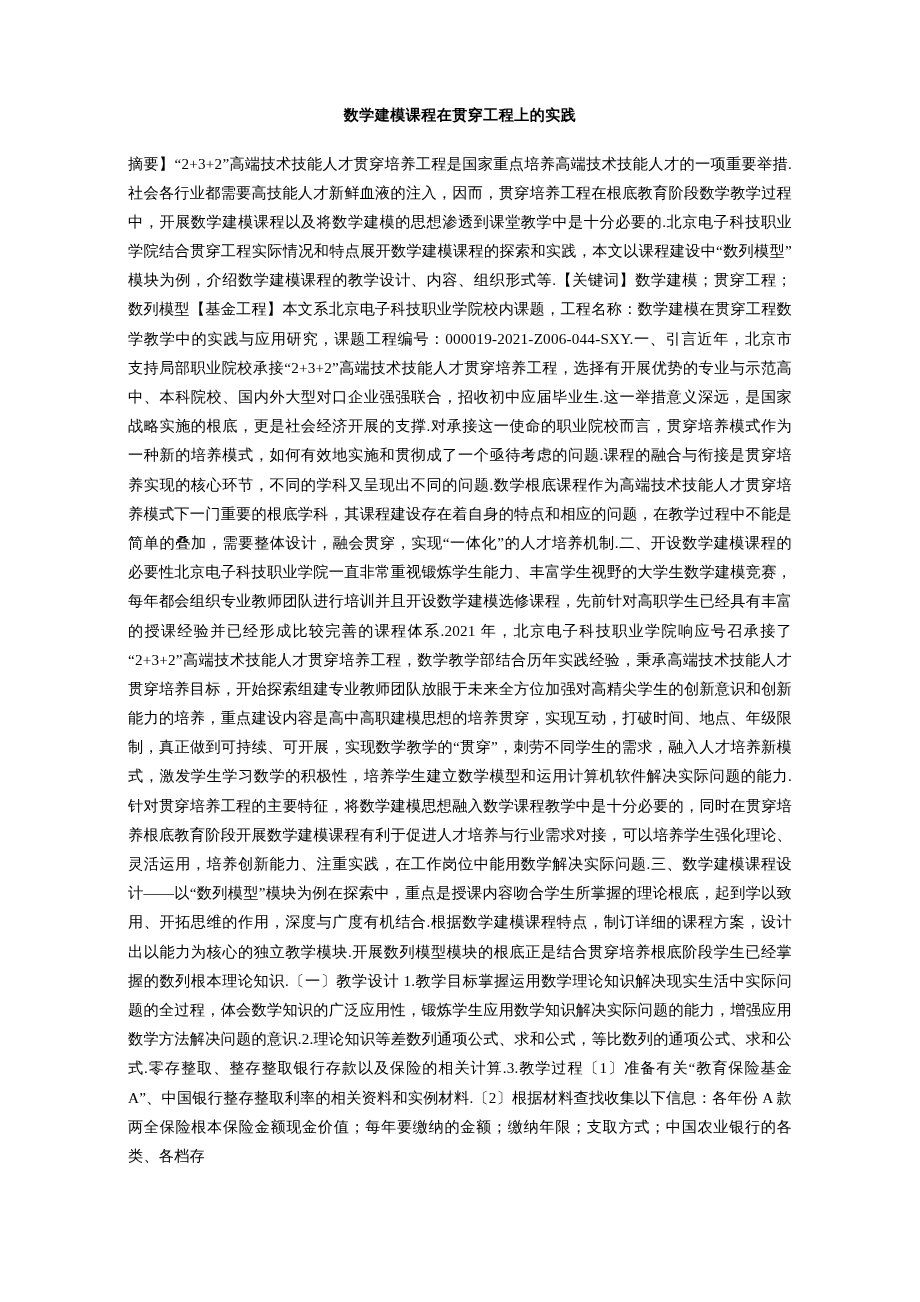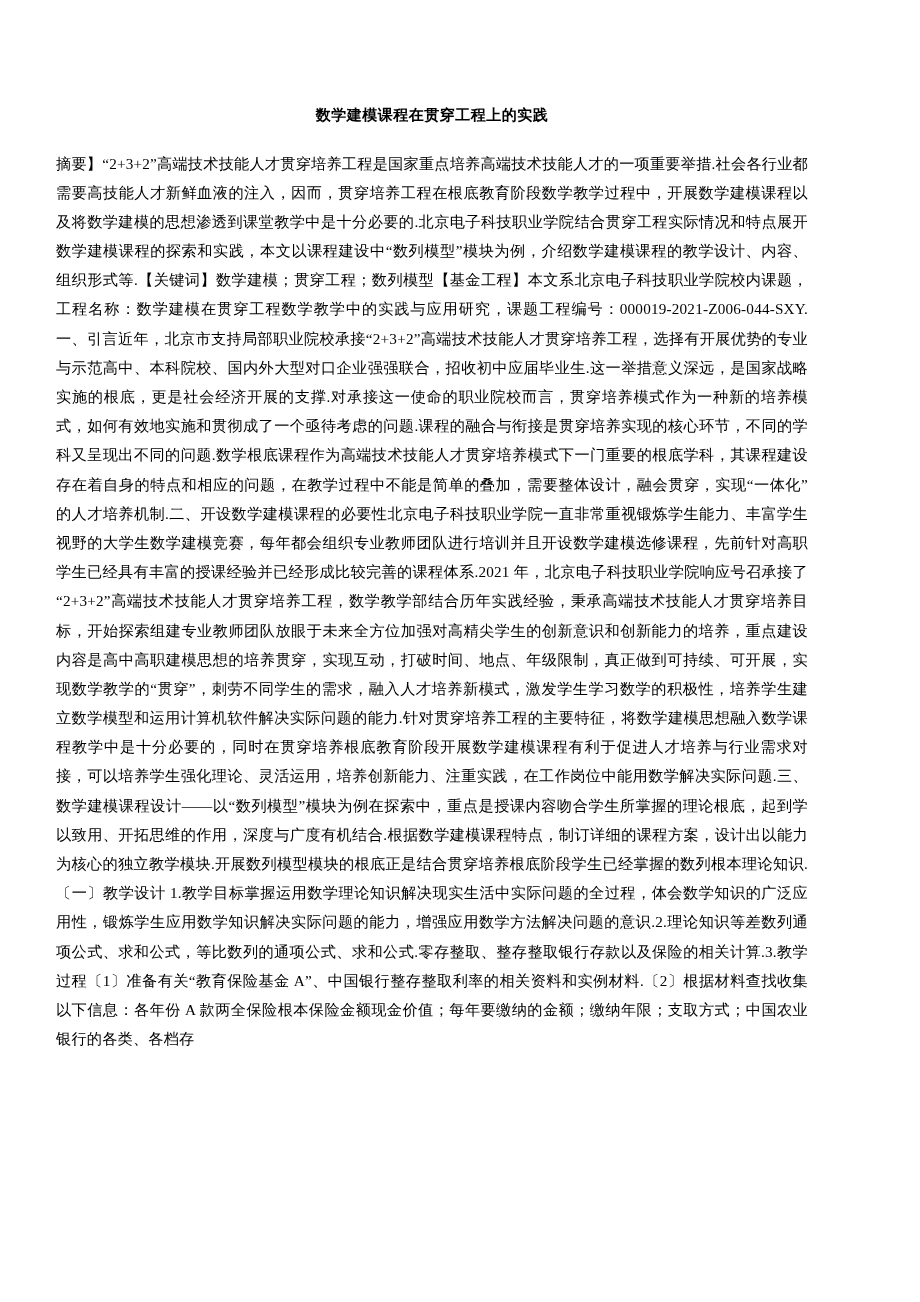--- a/index.html
+++ b/index.html
@@ -10,42 +10,42 @@
   body {
     width: 920px;
     min-height: 1302px;
     font-family: "Liberation Serif", "DejaVu Serif", serif;
     color: #000000;
   }
   .page {
     width: 920px;
     min-height: 1302px;
     box-sizing: border-box;
-    padding: 104px 112px 40px 56px;
+    padding: 104px 112px 40px 112px;
     background: #ffffff;
   }
   .doc-title {
     text-align: center;
     font-size: 15px;
     font-weight: 600;
     letter-spacing: 0.5px;
     margin: 0 0 22px 0;
     line-height: 1.5;
   }
   .body-text {
     font-size: 15.2px;
     line-height: 1.92;
     text-align: justify;
     text-justify: inter-ideograph;
     margin: 0;
     letter-spacing: 0.2px;
     word-break: break-word;
   }
   .body-text p {
-    margin: 0;
+    margin: 16px;
     text-indent: 0;
   }
 </style>
 </head>
 <body>
 
 <div class="page">
   <h1 class="doc-title">数学建模课程在贯穿工程上的实践</h1>
   <div class="body-text">
     <p>摘要】“2+3+2”高端技术技能人才贯穿培养工程是国家重点培养高端技术技能人才的一项重要举措.社会各行业都需要高技能人才新鲜血液的注入，因而，贯穿培养工程在根底教育阶段数学教学过程中，开展数学建模课程以及将数学建模的思想渗透到课堂教学中是十分必要的.北京电子科技职业学院结合贯穿工程实际情况和特点展开数学建模课程的探索和实践，本文以课程建设中“数列模型”模块为例，介绍数学建模课程的教学设计、内容、组织形式等.【关键词】数学建模；贯穿工程；数列模型【基金工程】本文系北京电子科技职业学院校内课题，工程名称：数学建模在贯穿工程数学教学中的实践与应用研究，课题工程编号：000019-2021-Z006-044-SXY.一、引言近年，北京市支持局部职业院校承接“2+3+2”高端技术技能人才贯穿培养工程，选择有开展优势的专业与示范高中、本科院校、国内外大型对口企业强强联合，招收初中应届毕业生.这一举措意义深远，是国家战略实施的根底，更是社会经济开展的支撑.对承接这一使命的职业院校而言，贯穿培养模式作为一种新的培养模式，如何有效地实施和贯彻成了一个亟待考虑的问题.课程的融合与衔接是贯穿培养实现的核心环节，不同的学科又呈现出不同的问题.数学根底课程作为高端技术技能人才贯穿培养模式下一门重要的根底学科，其课程建设存在着自身的特点和相应的问题，在教学过程中不能是简单的叠加，需要整体设计，融会贯穿，实现“一体化”的人才培养机制.二、开设数学建模课程的必要性北京电子科技职业学院一直非常重视锻炼学生能力、丰富学生视野的大学生数学建模竞赛，每年都会组织专业教师团队进行培训并且开设数学建模选修课程，先前针对高职学生已经具有丰富的授课经验并已经形成比较完善的课程体系.2021 年，北京电子科技职业学院响应号召承接了“2+3+2”高端技术技能人才贯穿培养工程，数学教学部结合历年实践经验，秉承高端技术技能人才贯穿培养目标，开始探索组建专业教师团队放眼于未来全方位加强对高精尖学生的创新意识和创新能力的培养，重点建设内容是高中高职建模思想的培养贯穿，实现互动，打破时间、地点、年级限制，真正做到可持续、可开展，实现数学教学的“贯穿”，刺劳不同学生的需求，融入人才培养新模式，激发学生学习数学的积极性，培养学生建立数学模型和运用计算机软件解决实际问题的能力.针对贯穿培养工程的主要特征，将数学建模思想融入数学课程教学中是十分必要的，同时在贯穿培养根底教育阶段开展数学建模课程有利于促进人才培养与行业需求对接，可以培养学生强化理论、灵活运用，培养创新能力、注重实践，在工作岗位中能用数学解决实际问题.三、数学建模课程设计——以“数列模型”模块为例在探索中，重点是授课内容吻合学生所掌握的理论根底，起到学以致用、开拓思维的作用，深度与广度有机结合.根据数学建模课程特点，制订详细的课程方案，设计出以能力为核心的独立教学模块.开展数列模型模块的根底正是结合贯穿培养根底阶段学生已经掌握的数列根本理论知识.〔一〕教学设计 1.教学目标掌握运用数学理论知识解决现实生活中实际问题的全过程，体会数学知识的广泛应用性，锻炼学生应用数学知识解决实际问题的能力，增强应用数学方法解决问题的意识.2.理论知识等差数列通项公式、求和公式，等比数列的通项公式、求和公式.零存整取、整存整取银行存款以及保险的相关计算.3.教学过程〔1〕准备有关“教育保险基金 A”、中国银行整存整取利率的相关资料和实例材料.〔2〕根据材料查找收集以下信息：各年份 A 款两全保险根本保险金额现金价值；每年要缴纳的金额；缴纳年限；支取方式；中国农业银行的各类、各档存</p>

